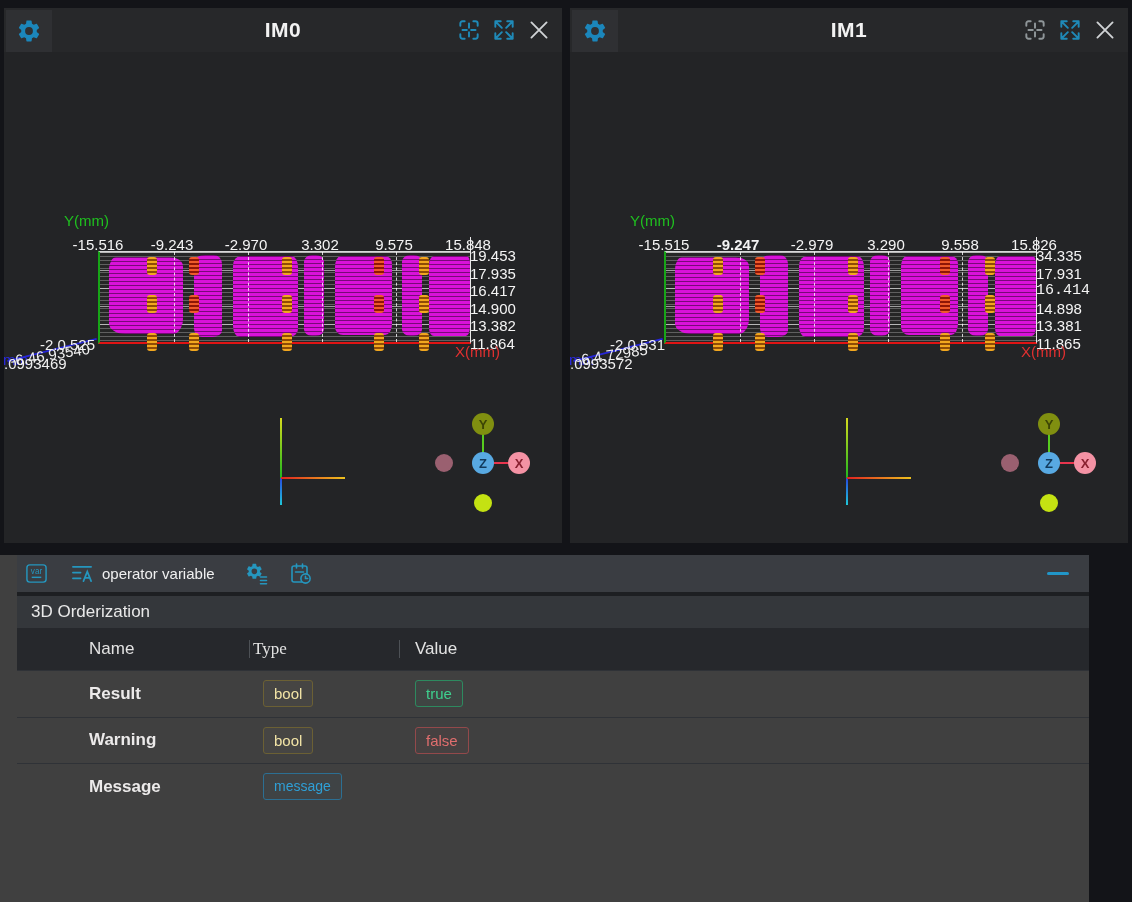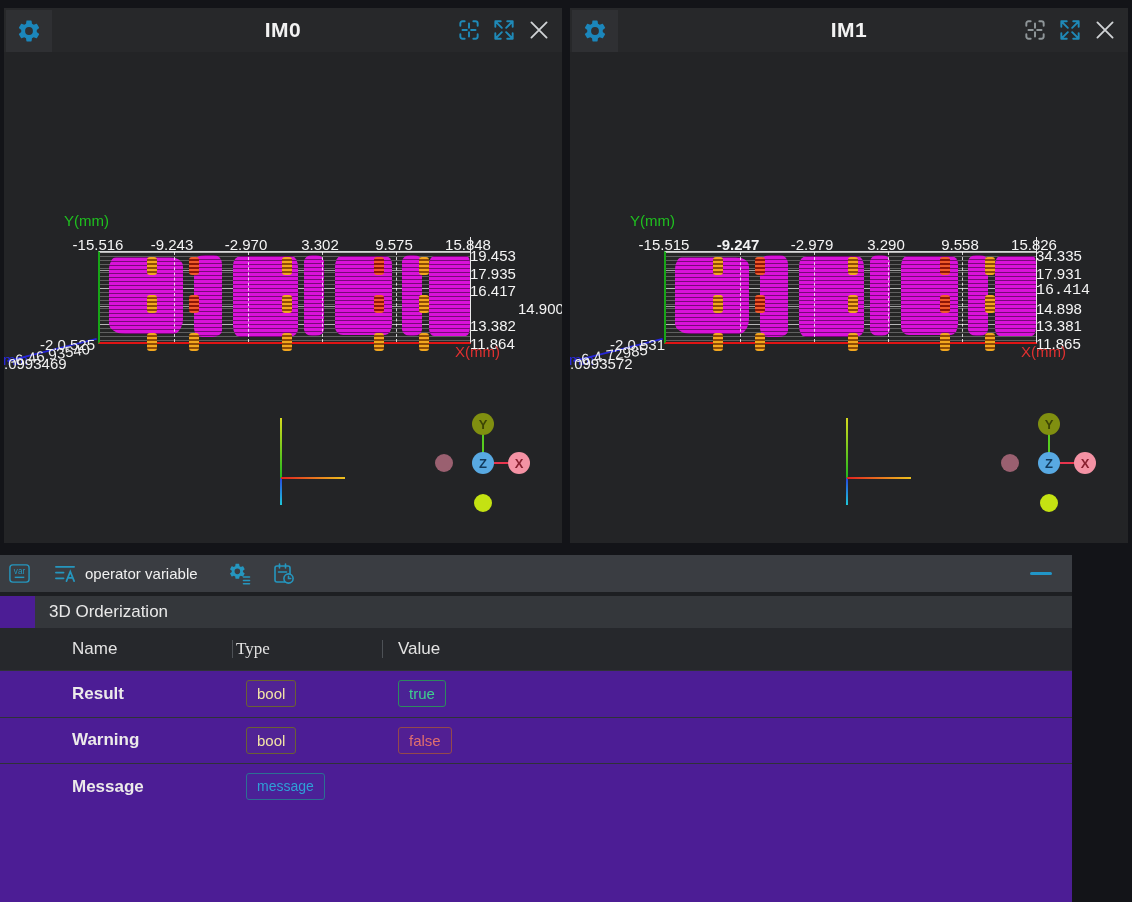--- a/index.html
+++ b/index.html
@@ -60,31 +60,31 @@
   .gz-line-green{position:absolute;left:478px;top:382px;width:2px;height:19px;background:#57cc1f;}
   .gz{position:absolute;border-radius:50%;display:flex;align-items:center;justify-content:center;
       font-size:13px;font-weight:bold;cursor:pointer;}
   .gz-z{left:468px;top:400px;width:22px;height:22px;background:#58a9e2;color:#123a5c;}
   .gz-x{left:504px;top:400px;width:22px;height:22px;background:#f492a4;color:#8a2030;}
   .gz-y{left:468px;top:361px;width:22px;height:22px;background:#808f10;color:#3c4505;}
   .gz-dl{left:431px;top:402px;width:18px;height:18px;background:#9a6070;}
   .gz-db{left:470px;top:442px;width:18px;height:18px;background:#c4e212;}
 
   
-  .bottom{position:absolute;left:0;top:555px;width:1072px;height:347px;background:#4c1d95;}
+  .bottom{position:absolute;left:0;top:555px;width:1072px;height:347px;background:#404040;padding-left:17px;}
   .toolbar{position:relative;height:37px;background:#3a3d42;display:flex;align-items:center;}
   .tb-var{margin-left:8px;cursor:pointer;display:flex;}
   .tb-list{margin-left:22px;cursor:pointer;display:flex;}
   .tb-title{margin-left:7px;color:#f0f0f0;font-size:15px;}
   .tb-gear{margin-left:30px;cursor:pointer;display:flex;}
   .tb-sched{margin-left:20px;cursor:pointer;display:flex;}
   .tb-collapse{position:absolute;right:20px;top:17px;width:22px;height:3px;background:#2196c8;
                border-radius:2px;cursor:pointer;}
   .tb-divider{height:4px;background:#1d1f22;}
-  .section-row{height:32px;background:#34373b;display:flex;align-items:center;margin-left:35px;}
+  .section-row{height:32px;background:#34373b;display:flex;align-items:center;}
   .section-row div{margin-left:14px;color:#e9e9e9;font-size:17px;}
 
   .thead{position:relative;height:42px;display:flex;align-items:center;background:#26282c;}
   .thead .hc{position:absolute;color:#e3e3e3;font-size:17px;}
   .hc.h-name{left:72px;} .hc.h-type{left:236px;font-family:Liberation Serif, serif;} .hc.h-value{left:398px;}
   .hdiv{position:absolute;top:12px;width:1px;height:18px;background:#4d5156;}
   .hdiv.d1{left:232px;} .hdiv.d2{left:382px;}
 
   .trow{position:relative;height:45.5px;border-top:1px solid #2f3237;}
   .trow .cell{position:absolute;top:0;height:100%;display:flex;align-items:center;}
@@ -201,21 +201,21 @@
           <div class="screw r" style="left: 75.5%; top: 48%; height: 18px;"></div>
           <div class="screw" style="left: 75.5%; top: calc(100% - 9px); height: 18px; z-index: 4;"></div>
           <div class="screw" style="left: 87.5%; top: 6%; height: 18px;"></div>
           <div class="screw" style="left: 87.5%; top: 48%; height: 18px;"></div>
           <div class="screw" style="left: 87.5%; top: calc(100% - 9px); height: 18px; z-index: 4;"></div>
         </div>
       <div class="yticks">
           <span style="top: 195px;">19.453</span>
           <span style="top: 212.5px;">17.935</span>
           <span style="top: 230px;">16.417</span>
-          <span style="top: 247.5px; padding-left: 48px;">14.900</span>
+          <span style="top: 247.5px;">14.900</span>
           <span style="top: 265px;">13.382</span>
           <span style="top: 282.5px;">11.864</span>
         </div>
       <div class="xlab">X(mm)</div>
       <div class="zline"></div>
       <div class="zc u" style="left:-6px;top:299px">(mm</div>
       <div class="zc" style="left:36px;top:284px">-2.0.525</div>
       <div class="zc" style="left:6px;top:294px;transform:rotate(-9deg)">-6.46.93540</div>
       <div class="zc" style="left:0px;top:303px">.0993469</div>
       <div class="tr-v1"></div>

